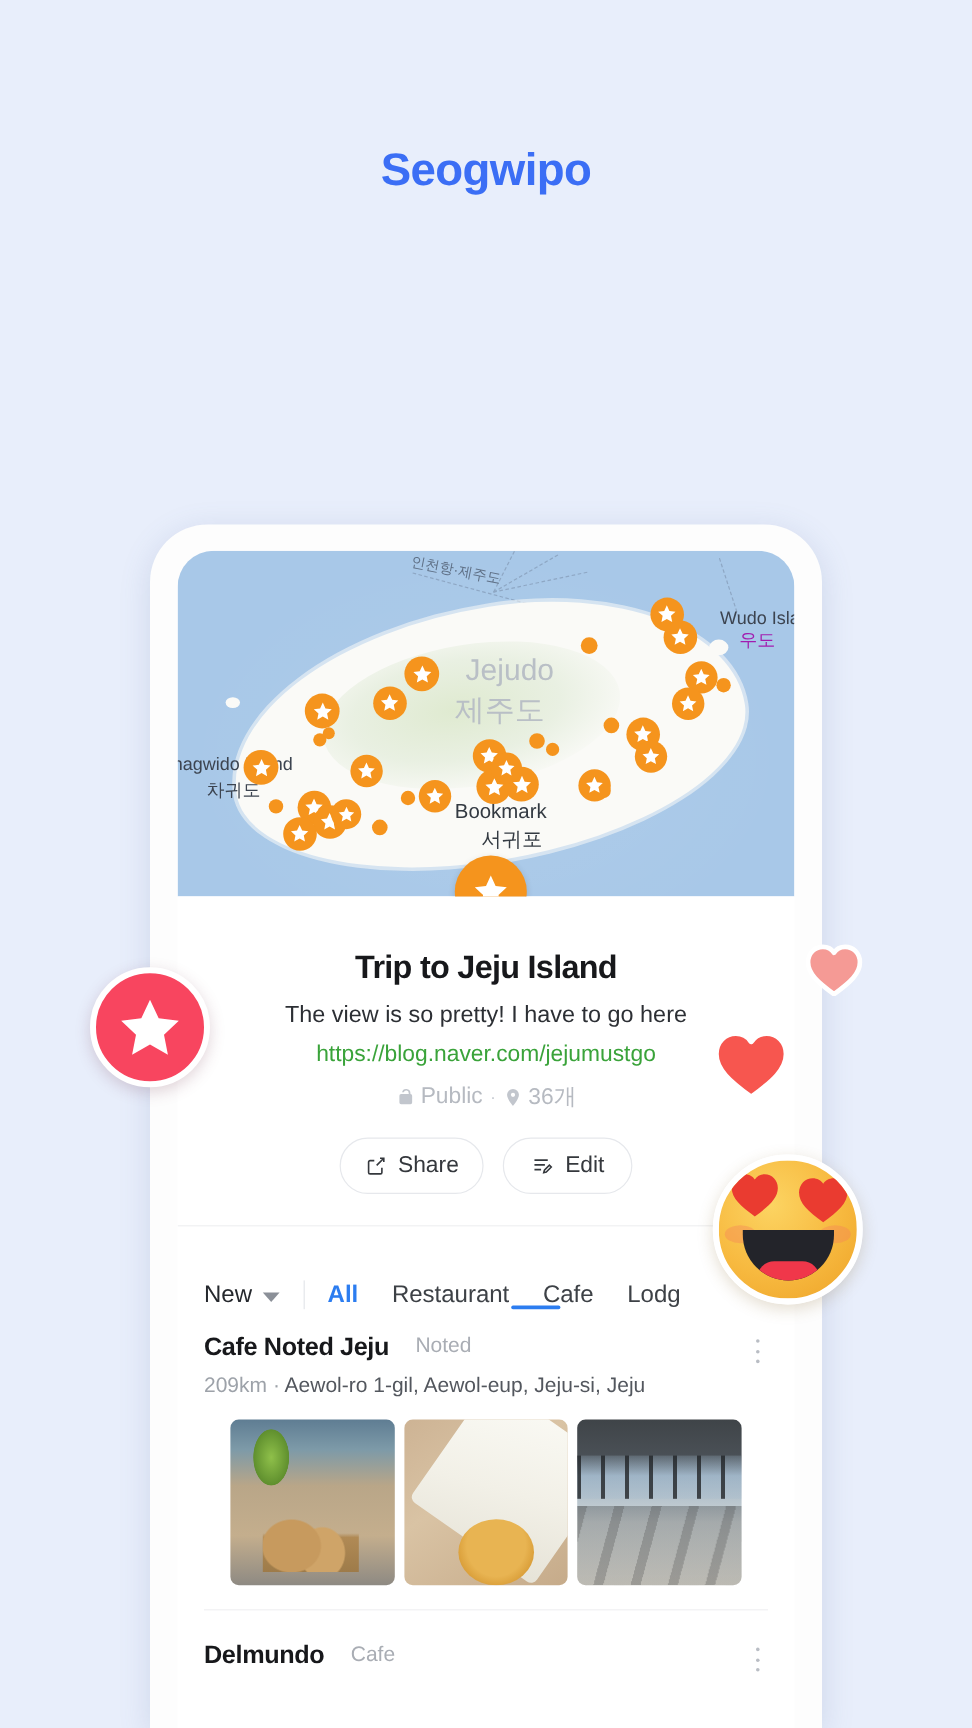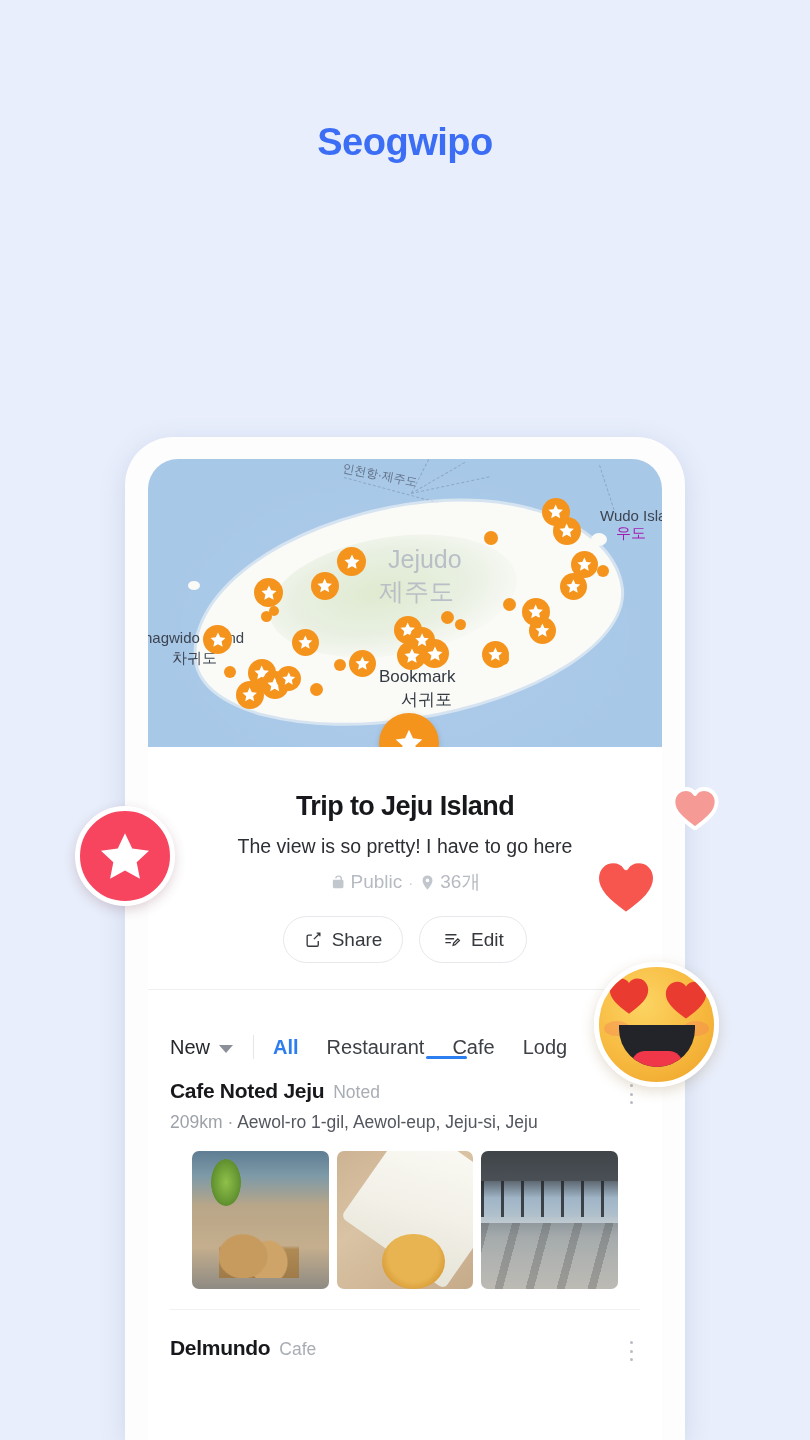--- a/index.html
+++ b/index.html
@@ -183,21 +183,21 @@
   .tabs { display:flex; align-items:center; gap:28px; font-size:20px; color:#3d4146; }
   .tab.active { color:#2c7df0; font-weight:700; }
   .tab-underline {
     position:absolute; left:278px; bottom:0; width:41px; height:3px;
     background:#2c7df0; border-radius:2px;
   }
 
   
   .list { width:514px; background:#fff; }
   .row { position:relative; padding:20px 22px 0 22px; }
-  .row-head { display:flex; align-items:flex-end; gap:9px; }
+  .row-head { display:flex; align-items:flex-start; gap:22px; }
   .place-name { font-size:21px; font-weight:700; color:#17181b; letter-spacing:-.3px; }
   .place-cat { font-size:17.5px; color:#a9adb4; }
   .row-sub { margin-top:9px; font-size:17.5px; color:#53575e; }
   .row-sub .km { color:#9da2a9; }
   .kebab {
     position:absolute; right:20px; top:22px;
     width:22px; height:26px;
     display:flex; flex-direction:column; align-items:center; justify-content:space-between;
     padding:3px 0;
   }
@@ -419,20 +419,21 @@
       <div class="hero-pin">
         <svg viewBox="0 0 24 24">
             <path fill="#fff" d="M12 2l3 6.5 7 .8-5.2 4.8 1.4 7L12 17.6 5.8 21.1l1.4-7L2 9.3l7-.8z"></path>
           </svg>
       </div>
     </div>
 
     <div class="info">
       <div class="info-title">Trip to Jeju Island</div>
       <div class="info-desc">The view is so pretty! I have to go here</div>
+      <div class="info-link">https://blog.naver.com/jejumustgo</div>
 
       <div class="info-meta">
         <span class="mi">
           <svg viewBox="0 0 24 24">
               <path d="M17 8V7a5 5 0 0 0-9.9-1h2.06A3 3 0 0 1 15 7v1H6a2 2 0 0 0-2 2v8a2 2 0 0 0 2 2h11a2 2 0 0 0 2-2v-8a2 2 0 0 0-2-2z"></path>
             </svg>
           <span>Public</span>
         </span>
         <span class="dotsep">·</span>
         <span class="mi">

